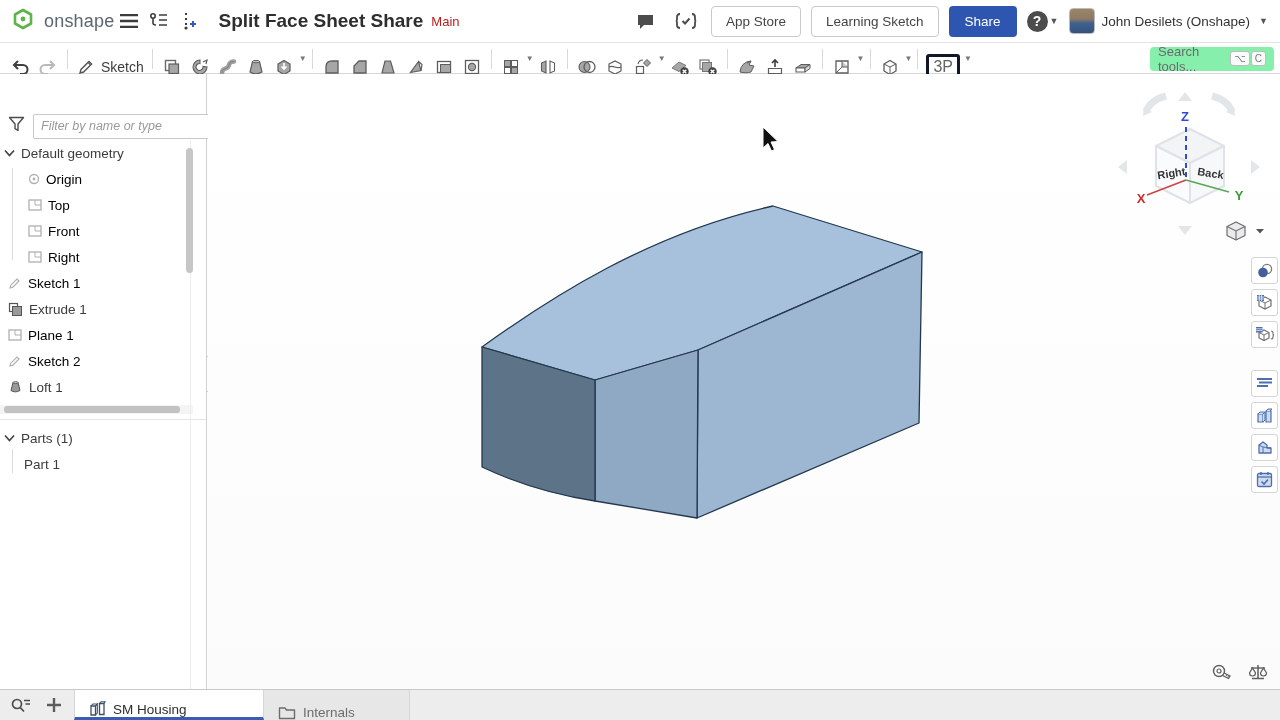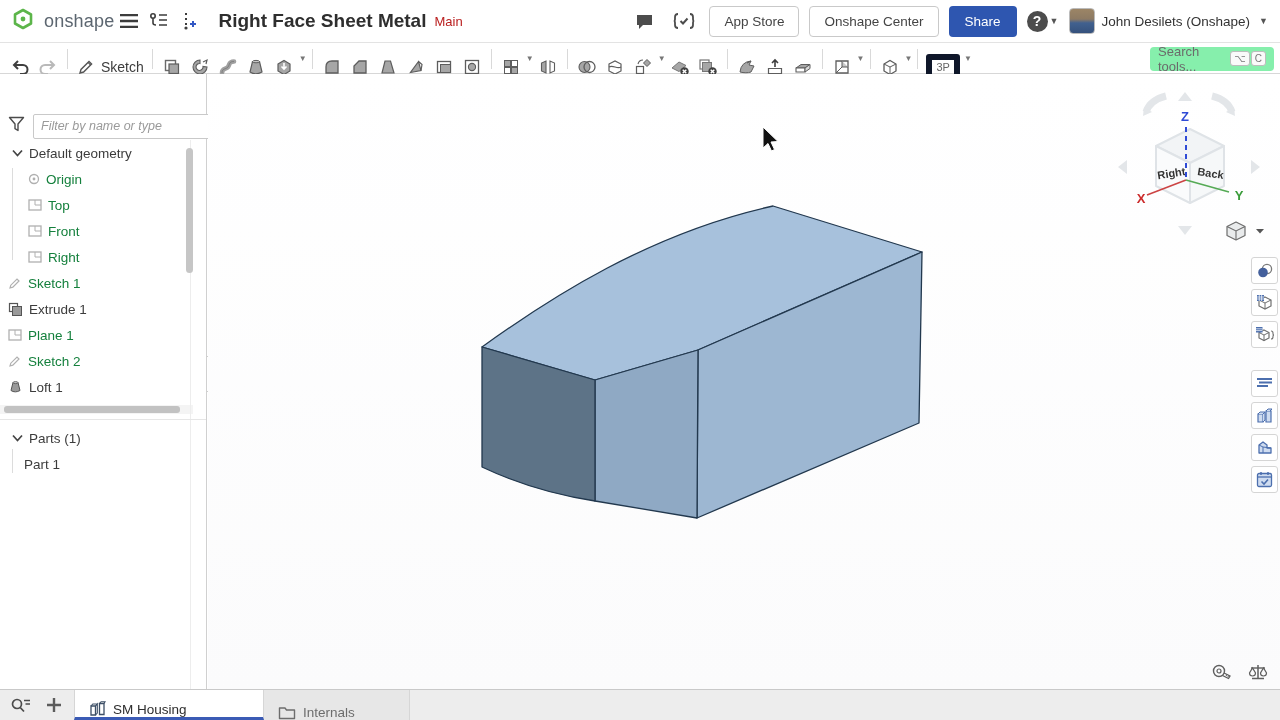--- a/index.html
+++ b/index.html
@@ -31,21 +31,21 @@
   .user-name { font-size:13.5px; color:#333; white-space:nowrap; }
 
   
   .toolbar { position:absolute; top:44px; left:0; right:0; height:30px; background:#fff;
     border-bottom:1px solid #d7d7d7; display:flex; align-items:center; padding:0 6px; }
   .tbtn { height:26px; min-width:28px; padding:0 3px; display:flex; align-items:center;
     justify-content:center; cursor:pointer; border-radius:3px;margin-top:16px; }
   .tsep { width:1px; height:20px; background:#d9d9d9; margin:0 5px; }
   .tchev { font-size:8px; color:#777; margin-left:1px; cursor:pointer; }
   .sketch-label { font-size:14px; color:#3d3d3d; margin-left:5px; }
-  .badge-3p { font-size:11px; color:#666; border:6px solid #0f172a; border-radius:3px; padding:1px 4px; }
+  .badge-3p { font-size:16px; color:#666; border:3px solid #0f172a; border-radius:3px; padding:1px 4px; }
   .search-tools { margin-left:auto; height:24px; background:#86efac; border-radius:4px;
     display:flex; align-items:center; gap:1px; padding:0 8px; width:124px; cursor:text; }
   .search-tools .st-text { font-size:13px; color:#6b6b6b; }
   .key-badge { font-size:10px; color:#777; border:1px solid #bdbdbd; background:#fafafa;
     border-radius:3px; padding:0 3px; line-height:13px; }
 
   
   .panel { position:absolute; top:74px; left:0; width:207px; bottom:31px; background:#fff;
     border-right:1px solid #d0d0d0; }
   .panel-head { position:absolute; top:8px; left:8px; right:8px; height:24px;
@@ -54,23 +54,23 @@
   .panel-head .ph-icons { margin-left:auto; display:flex; gap:10px; }
   .filter-row { position:absolute; top:39px; left:8px; right:10px; height:26px;
     display:flex; align-items:center; gap:8px; }
   .filter-input { flex:1; height:25px; border:1px solid #c9c9c9; border-radius:2px;
     font-size:12.5px; font-style:italic; color:#555; padding:0 7px; outline:none;
     font-family:"Liberation Sans", sans-serif; }
   .filter-input::placeholder { color:#9a9a9a; }
   .tree { position:absolute; top:66px; left:0; right:14px; }
   .trow { height:26px; display:flex; align-items:center; gap:6px; font-size:13.5px;
     color:#3c3c3c; cursor:pointer; padding-left:8px; }
-  .trow.group { padding-left:12px; font-size:13.5px; }
+  .trow.group { padding-left:4px; font-size:13.5px; }
   .trow.child { padding-left:28px; }
-  .trow.muted { color:#15803d; }
+  .trow.muted { color:#000000; }
   .tree-guide { position:absolute; width:1px; background:#dcdcdc; left:12px; }
   .hscroll { position:absolute; top:331px; left:0; width:193px; height:9px; background:#f4f4f4; }
   .hscroll .thumb { position:absolute; left:4px; top:1px; height:7px; width:176px;
     background:#c2c2c2; border-radius:3px; }
   .vscroll-track { position:absolute; top:66px; bottom:0; left:190px; width:1px; background:#ededed; }
   .vscroll { position:absolute; top:74px; left:186px; width:7px; height:125px;
     background:#c6c6c6; border-radius:4px; }
   .panel-divider { position:absolute; top:345px; left:0; right:0; height:1px; background:#e6e6e6; }
   .parts-block { position:absolute; top:351px; left:0; right:0; }
 
@@ -130,38 +130,38 @@
           <path d="M10 3h8M10 8h8M10 13h8" stroke="#3c3c3c" stroke-width="1.6"></path>
         </svg>
     </div>
     <div class="hdr-ic">
       <svg width="18" height="20" viewBox="0 0 18 20">
           <path d="M6 2v2M6 7v2M6 12v2" stroke="#3c3c3c" stroke-width="2"></path>
           <circle cx="6" cy="17" r="1.6" fill="#3c3c3c"></circle>
           <path d="M10 13h6M13 10v6" stroke="#3358c4" stroke-width="2"></path>
         </svg>
     </div>
-    <div class="doc-title">Right Face Sheet Metal</div>
+    <div class="doc-title">Split Face Sheet Share</div>
     <div class="doc-workspace">Main</div>
 
     <div class="hdr-right">
       <div class="hdr-ic">
         <svg width="19" height="17" viewBox="0 0 19 17">
             <path d="M2 2h15v10H8l-4 4v-4H2z" fill="#4c4c4c"></path>
           </svg>
       </div>
       <div class="hdr-ic">
         <svg width="22" height="18" viewBox="0 0 22 18">
             <path d="M5 2 Q2 2 2 5 V7 Q2 9 0.8 9 Q2 9 2 11 V13 Q2 16 5 16" fill="none" stroke="#4c4c4c" stroke-width="1.8"></path>
             <path d="M17 2 Q20 2 20 5 V7 Q20 9 21.2 9 Q20 9 20 11 V13 Q20 16 17 16" fill="none" stroke="#4c4c4c" stroke-width="1.8"></path>
             <path d="M7.5 9l2.5 2.5 4.5-5" fill="none" stroke="#4c4c4c" stroke-width="2"></path>
           </svg>
       </div>
       <button class="btn-outline">App Store</button>
-      <button class="btn-outline">Onshape Center</button>
+      <button class="btn-outline">Learning Sketch</button>
       <button class="btn-share">Share</button>
       <div style="display:flex;align-items:center;">
         <span class="help-circle">?</span>
         <span class="chev">▼</span>
       </div>
       <div style="display:flex;align-items:center;gap:7px;">
         <span class="avatar"></span>
         <span class="user-name">John Desilets (Onshape)</span>
         <span class="chev">▼</span>
       </div>

